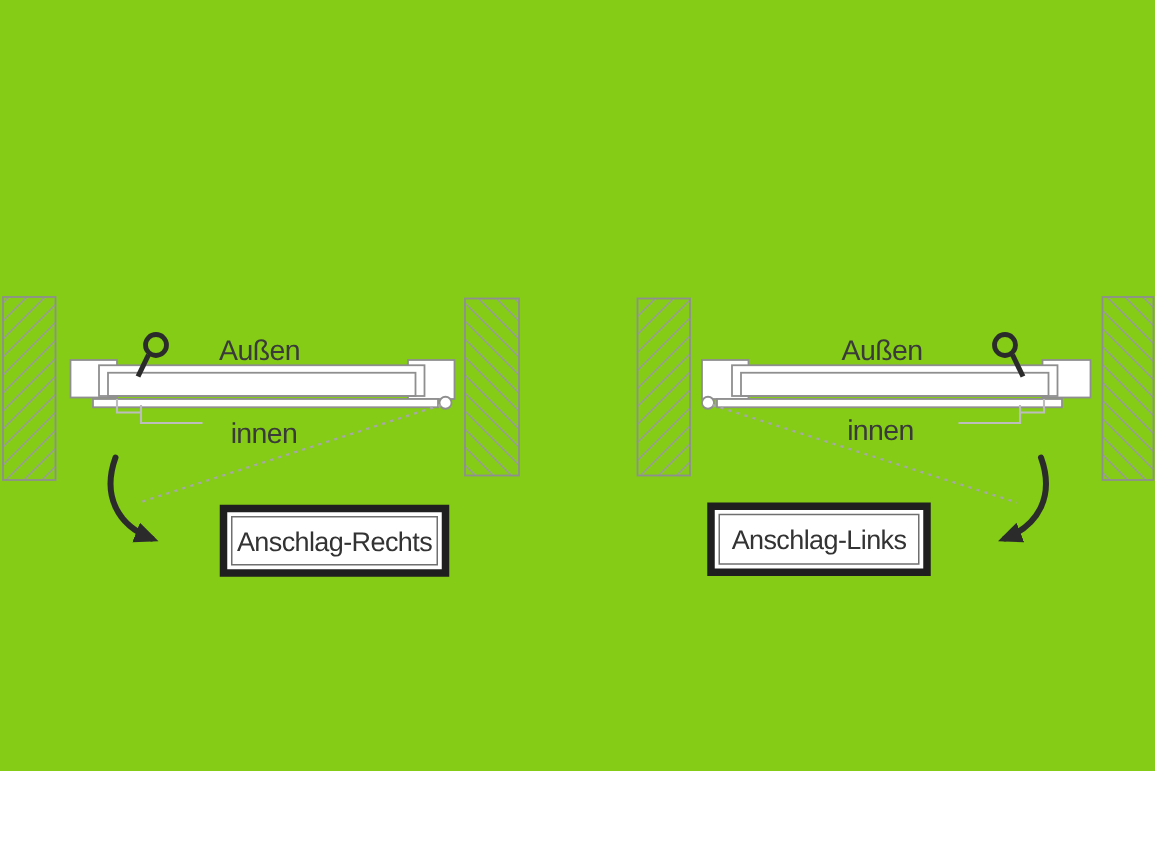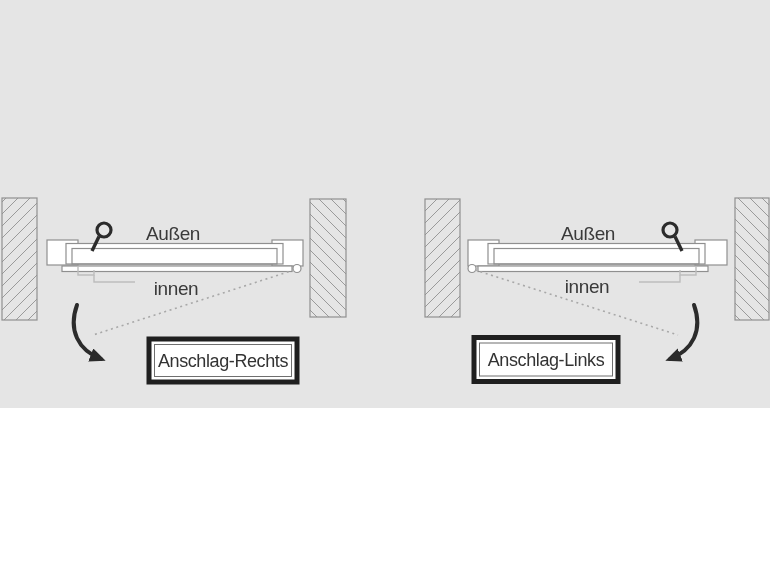--- a/index.html
+++ b/index.html
@@ -3,22 +3,22 @@
 <meta charset="utf-8">
 <style>
   html, body {
     margin: 0;
     padding: 0;
     background: #ffffff;
   }
   .stage {
     position: relative;
     width: 770px;
-    height: 408px;
-    background: #e5e5e5;
+    height: 514px;
+    background: #84cc16;
     overflow: hidden;
     font-family: "Liberation Sans", sans-serif;
   }
   svg { display: block; }
   .diagram-text {
     font-family: "Liberation Sans", sans-serif;
     font-size: 19px;
     letter-spacing: -0.4px;
     fill: #3a3a3a;
   }

